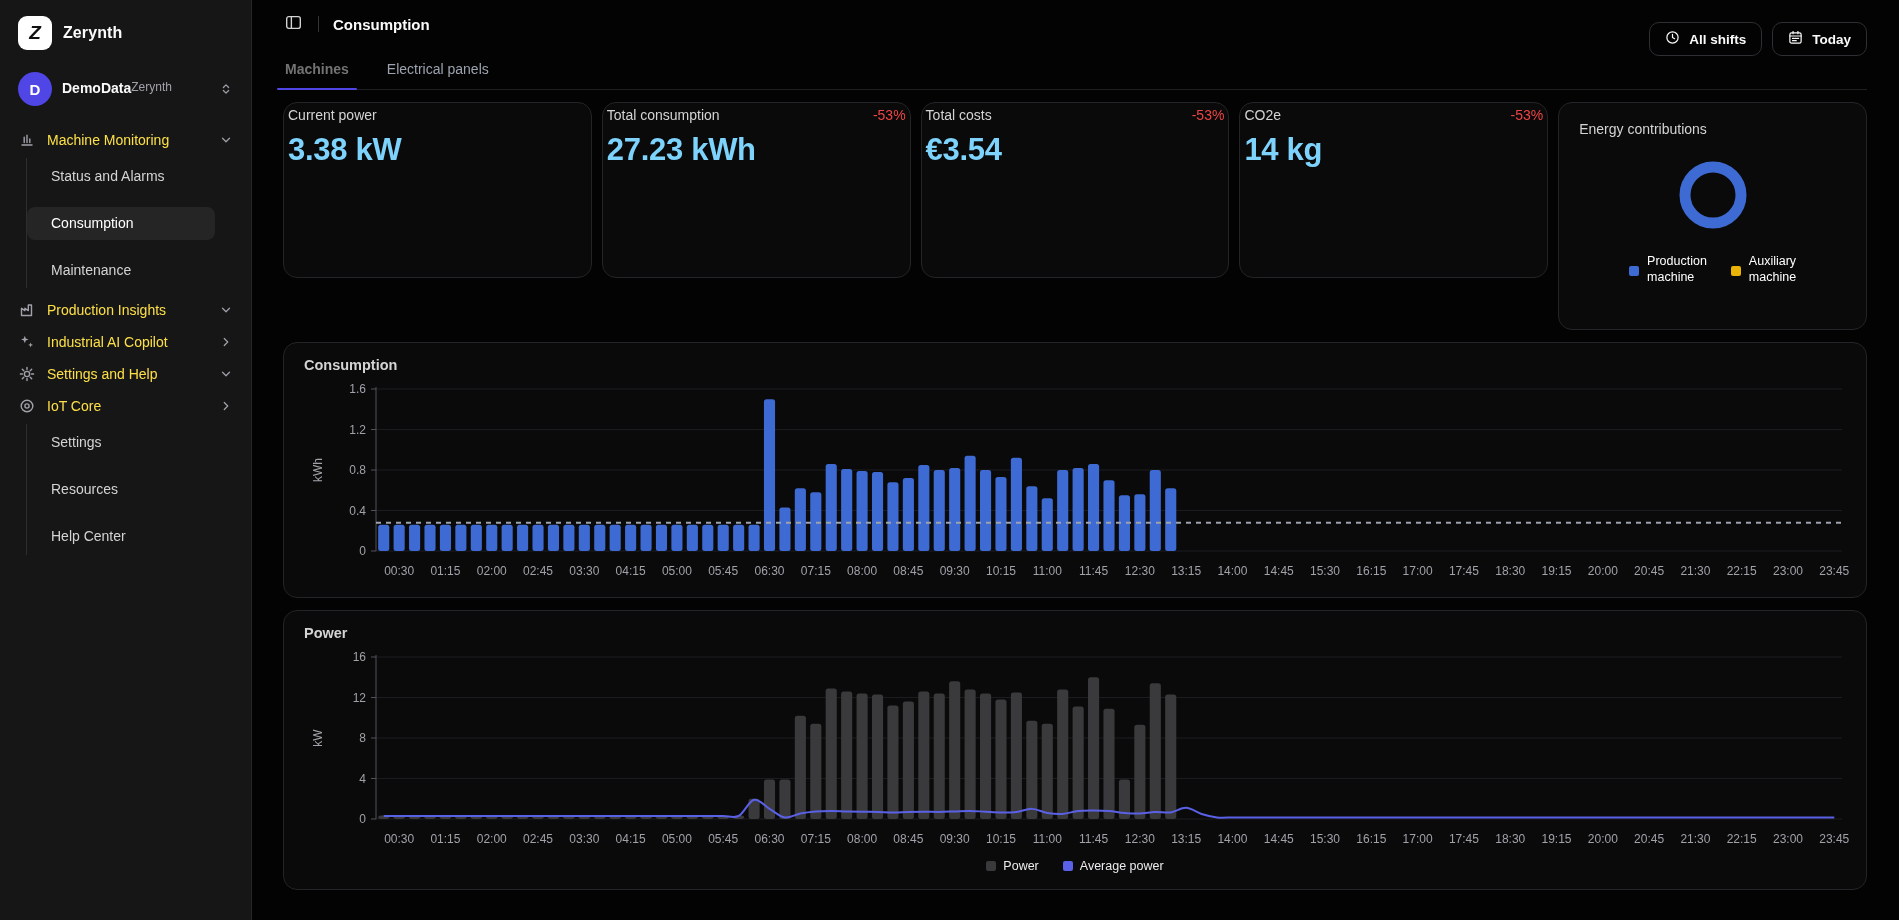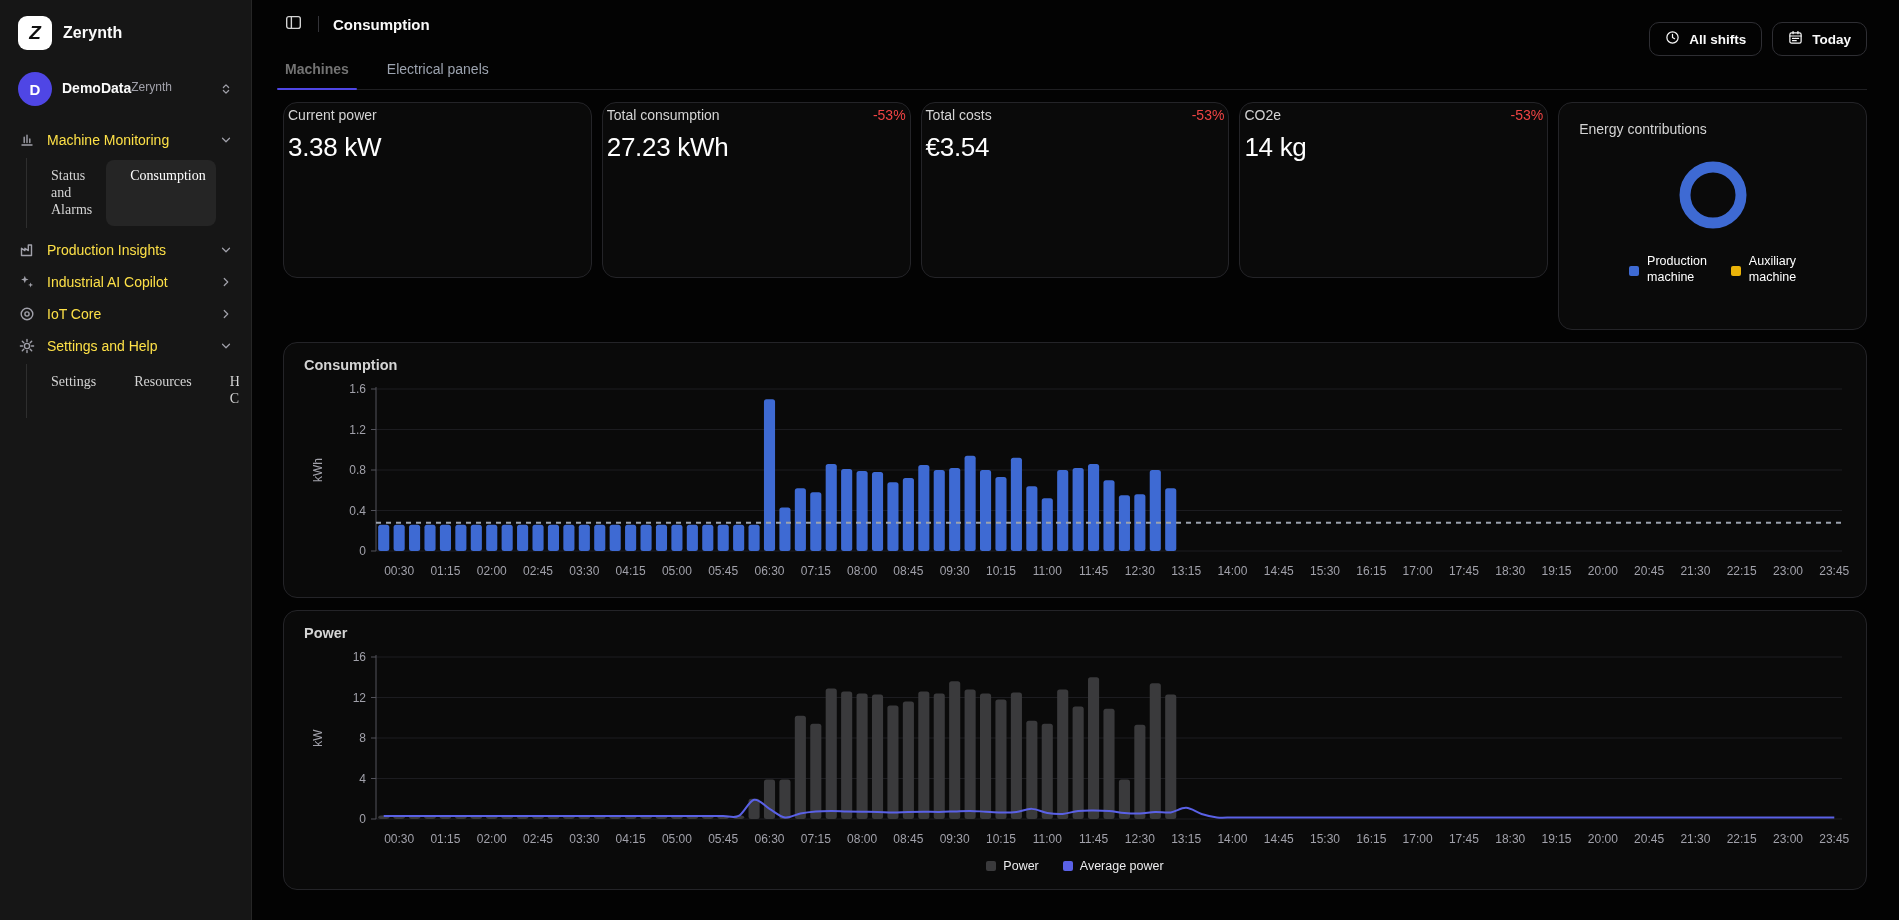--- a/index.html
+++ b/index.html
@@ -37,21 +37,21 @@
   .nav { flex:1; font-size:14px; overflow:hidden; }
   .nav-group-header {
     display:flex; align-items:center; gap:11px;
     padding:8px 6px; border-radius:8px; color:#fde047; cursor:pointer;
     font-weight:500;
   }
   .nav-icon { width:18px; display:flex; justify-content:center; color:#a1a1aa; }
   .nav-chev { margin-left:auto; display:flex; color:#a1a1aa; }
   .nav-children {
     margin:2px 0 6px 14px; border-left:1px solid #2e2e2e;
-    display:flex; flex-direction:row; gap:4px; padding:2px 0;font-family:Liberation Serif, serif;
+    display:flex; flex-direction:column; gap:14px; padding:2px 0;
   }
   .nav-child {
     padding:8px 10px 8px 24px; color:#d4d4d4; border-radius:8px;
     cursor:pointer; line-height:1.2;
   }
   .nav-child.active { background:#252525; color:#fff; margin-right:24px; }
   
   .main { flex:1; display:flex; flex-direction:column; min-width:0; }
   .topbar { display:flex; align-items:center; height:48px; padding:0 32px 0 31px; }
   .icon-btn { background:none; border:none; padding:2px; display:flex; cursor:pointer; color:#d4d4d4; }
@@ -74,21 +74,21 @@
   .content {
     flex:1; padding:12px 32px 0 31px; overflow:hidden;
     display:flex; flex-direction:column; gap:12px;
   }
   .card { background:#0a0a0a; border:1px solid #242428; border-radius:14px; }
   
   .stats-row { display:grid; grid-template-columns:repeat(5,1fr); gap:10px; }
   .stat-card { height:176px; padding:4px; }
   .stat-head { display:flex; justify-content:space-between; align-items:flex-start; font-size:14px; color:#d4d4d4; }
   .stat-delta { color:#ef4444; font-weight:500; font-size:14px; }
-  .stat-value { margin-top:9px; font-size:26px; font-weight:400; letter-spacing:-.3px; color:#ffffff; }
+  .stat-value { margin-top:9px; font-size:31px; font-weight:700; letter-spacing:-.3px; color:#7dd3fc; }
   .energy-card { height:228px; padding:18px 20px; display:flex; flex-direction:column; }
   .energy-title { font-size:14px; color:#d4d4d4; }
   .donut-wrap { height:104px; display:flex; align-items:center; justify-content:center; margin-top:6px; }
   .energy-legend { display:flex; justify-content:center; gap:24px; font-size:12.5px; line-height:1.3; margin-top:6px; color:#fff; }
   .energy-legend .li { display:flex; gap:8px; align-items:center; }
   .legend-sq { width:10px; height:10px; border-radius:2px; margin-top:3px; flex:none; }
   
   .chart-card { padding:14px 20px 8px; }
   .chart-title { font-size:14.5px; font-weight:600; color:#d4d4d4; }
   .chart-svg { display:block; margin-top:4px; }
@@ -157,42 +157,42 @@
         <span>Industrial AI Copilot</span>
         <span class="nav-chev">
           <svg width="14" height="14" viewBox="0 0 16 16" fill="none" stroke="#a1a1aa" stroke-width="1.4" stroke-linecap="round" stroke-linejoin="round">
             <path d="M6 4l4 4-4 4"></path>
           </svg>
         </span>
       </div>
       <div class="nav-group-header">
         <span class="nav-icon">
           <svg width="16" height="16" viewBox="0 0 16 16" fill="none" stroke="#a1a1aa" stroke-width="1.4" stroke-linecap="round" stroke-linejoin="round">
+            <circle cx="8" cy="8" r="2.6"></circle>
+            <path d="M8 1.4v2.1M8 12.5v2.1M1.4 8h2.1M12.5 8h2.1M3.3 3.3l1.5 1.5M11.2 11.2l1.5 1.5M12.7 3.3l-1.5 1.5M4.8 11.2l-1.5 1.5"></path>
+          </svg>
+        </span>
+        <span>Settings and Help</span>
+        <span class="nav-chev">
+          <svg width="14" height="14" viewBox="0 0 16 16" fill="none" stroke="#a1a1aa" stroke-width="1.4" stroke-linecap="round" stroke-linejoin="round">
+            <path d="M4 6l4 4 4-4"></path>
+          </svg>
+        </span>
+      </div>
+      <div class="nav-group-header">
+        <span class="nav-icon">
+          <svg width="16" height="16" viewBox="0 0 16 16" fill="none" stroke="#a1a1aa" stroke-width="1.4" stroke-linecap="round" stroke-linejoin="round">
             <circle cx="8" cy="8" r="5.8"></circle>
             <circle cx="8" cy="8" r="2.1"></circle>
           </svg>
         </span>
         <span>IoT Core</span>
         <span class="nav-chev">
           <svg width="14" height="14" viewBox="0 0 16 16" fill="none" stroke="#a1a1aa" stroke-width="1.4" stroke-linecap="round" stroke-linejoin="round">
             <path d="M6 4l4 4-4 4"></path>
-          </svg>
-        </span>
-      </div>
-      <div class="nav-group-header">
-        <span class="nav-icon">
-          <svg width="16" height="16" viewBox="0 0 16 16" fill="none" stroke="#a1a1aa" stroke-width="1.4" stroke-linecap="round" stroke-linejoin="round">
-            <circle cx="8" cy="8" r="2.6"></circle>
-            <path d="M8 1.4v2.1M8 12.5v2.1M1.4 8h2.1M12.5 8h2.1M3.3 3.3l1.5 1.5M11.2 11.2l1.5 1.5M12.7 3.3l-1.5 1.5M4.8 11.2l-1.5 1.5"></path>
-          </svg>
-        </span>
-        <span>Settings and Help</span>
-        <span class="nav-chev">
-          <svg width="14" height="14" viewBox="0 0 16 16" fill="none" stroke="#a1a1aa" stroke-width="1.4" stroke-linecap="round" stroke-linejoin="round">
-            <path d="M4 6l4 4 4-4"></path>
           </svg>
         </span>
       </div>
       <div class="nav-children">
         <div class="nav-child">Settings</div>
         <div class="nav-child">Resources</div>
         <div class="nav-child">Help Center</div>
       </div>
     </nav>
 </aside>

